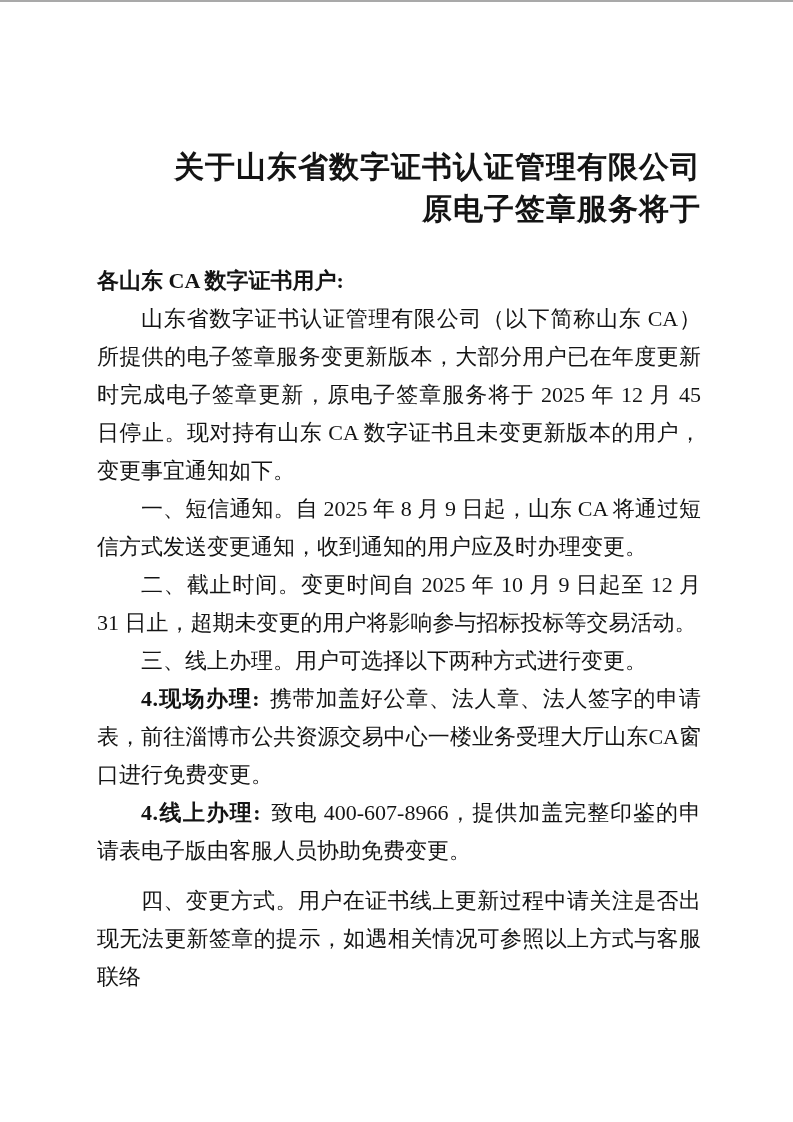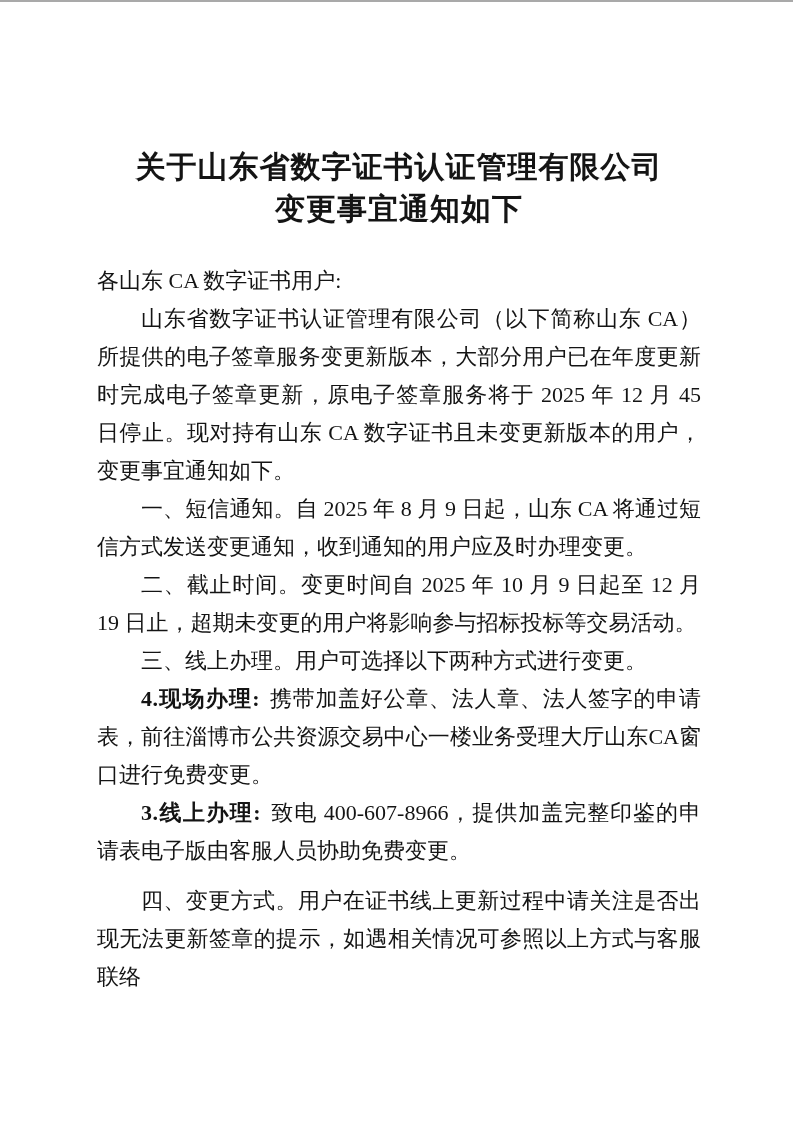--- a/index.html
+++ b/index.html
@@ -30,26 +30,28 @@
   .title {
     margin: 0;
     font-size: 30px;
     line-height: 42px;
     font-weight: bold;
     text-align: center;
     letter-spacing: 1px;
   }
   .title .tline {
     display: block;
+    text-align: right;
   }
   .salutation {
     margin: 32px 0 0 0;
     font-size: 22px;
     line-height: 38px;
     text-align: left;
+    font-weight: bold;
   }
   .para {
     margin: 0;
     font-size: 22px;
     line-height: 38px;
     text-indent: 2em;
     text-align: justify;
   }
   .para.notes {
     margin-top: 12px;
@@ -62,33 +64,33 @@
 </style>
 </head>
 <body>
 
 <div class="page">
   <div class="scan-edge"></div>
   <div class="content">
 
     <h1 class="title">
       <span class="tline">关于山东省数字证书认证管理有限公司</span>
-      <span class="tline">变更事宜通知如下</span>
+      <span class="tline">原电子签章服务将于</span>
     </h1>
 
     <p class="salutation">各山东 CA 数字证书用户:</p>
 
     <p class="para">山东省数字证书认证管理有限公司（以下简称山东 CA）所提供的电子签章服务变更新版本，大部分用户已在年度更新时完成电子签章更新，原电子签章服务将于 2025 年 12 月 45 日停止。现对持有山东 CA 数字证书且未变更新版本的用户，变更事宜通知如下。</p>
 
     <p class="para">一、短信通知。自 2025 年 8 月 9 日起，山东 CA 将通过短信方式发送变更通知，收到通知的用户应及时办理变更。</p>
 
-    <p class="para">二、截止时间。变更时间自 2025 年 10 月 9 日起至 12 月 19 日止，超期未变更的用户将影响参与招标投标等交易活动。</p>
+    <p class="para">二、截止时间。变更时间自 2025 年 10 月 9 日起至 12 月 31 日止，超期未变更的用户将影响参与招标投标等交易活动。</p>
 
     <p class="para">三、线上办理。用户可选择以下两种方式进行变更。</p>
 
     <p class="para"><b class="lead">4.现场办理:</b><span>携带加盖好公章、法人章、法人签字的申请表，前往淄博市公共资源交易中心一楼业务受理大厅山东CA窗口进行免费变更。</span></p>
 
-    <p class="para"><b class="lead">3.线上办理:</b><span>致电 400-607-8966，提供加盖完整印鉴的申请表电子版由客服人员协助免费变更。</span></p>
+    <p class="para"><b class="lead">4.线上办理:</b><span>致电 400-607-8966，提供加盖完整印鉴的申请表电子版由客服人员协助免费变更。</span></p>
 
     <p class="para notes">四、变更方式。用户在证书线上更新过程中请关注是否出现无法更新签章的提示，如遇相关情况可参照以上方式与客服联络</p>
 
   </div>
 </div>
 
 </body></html>

